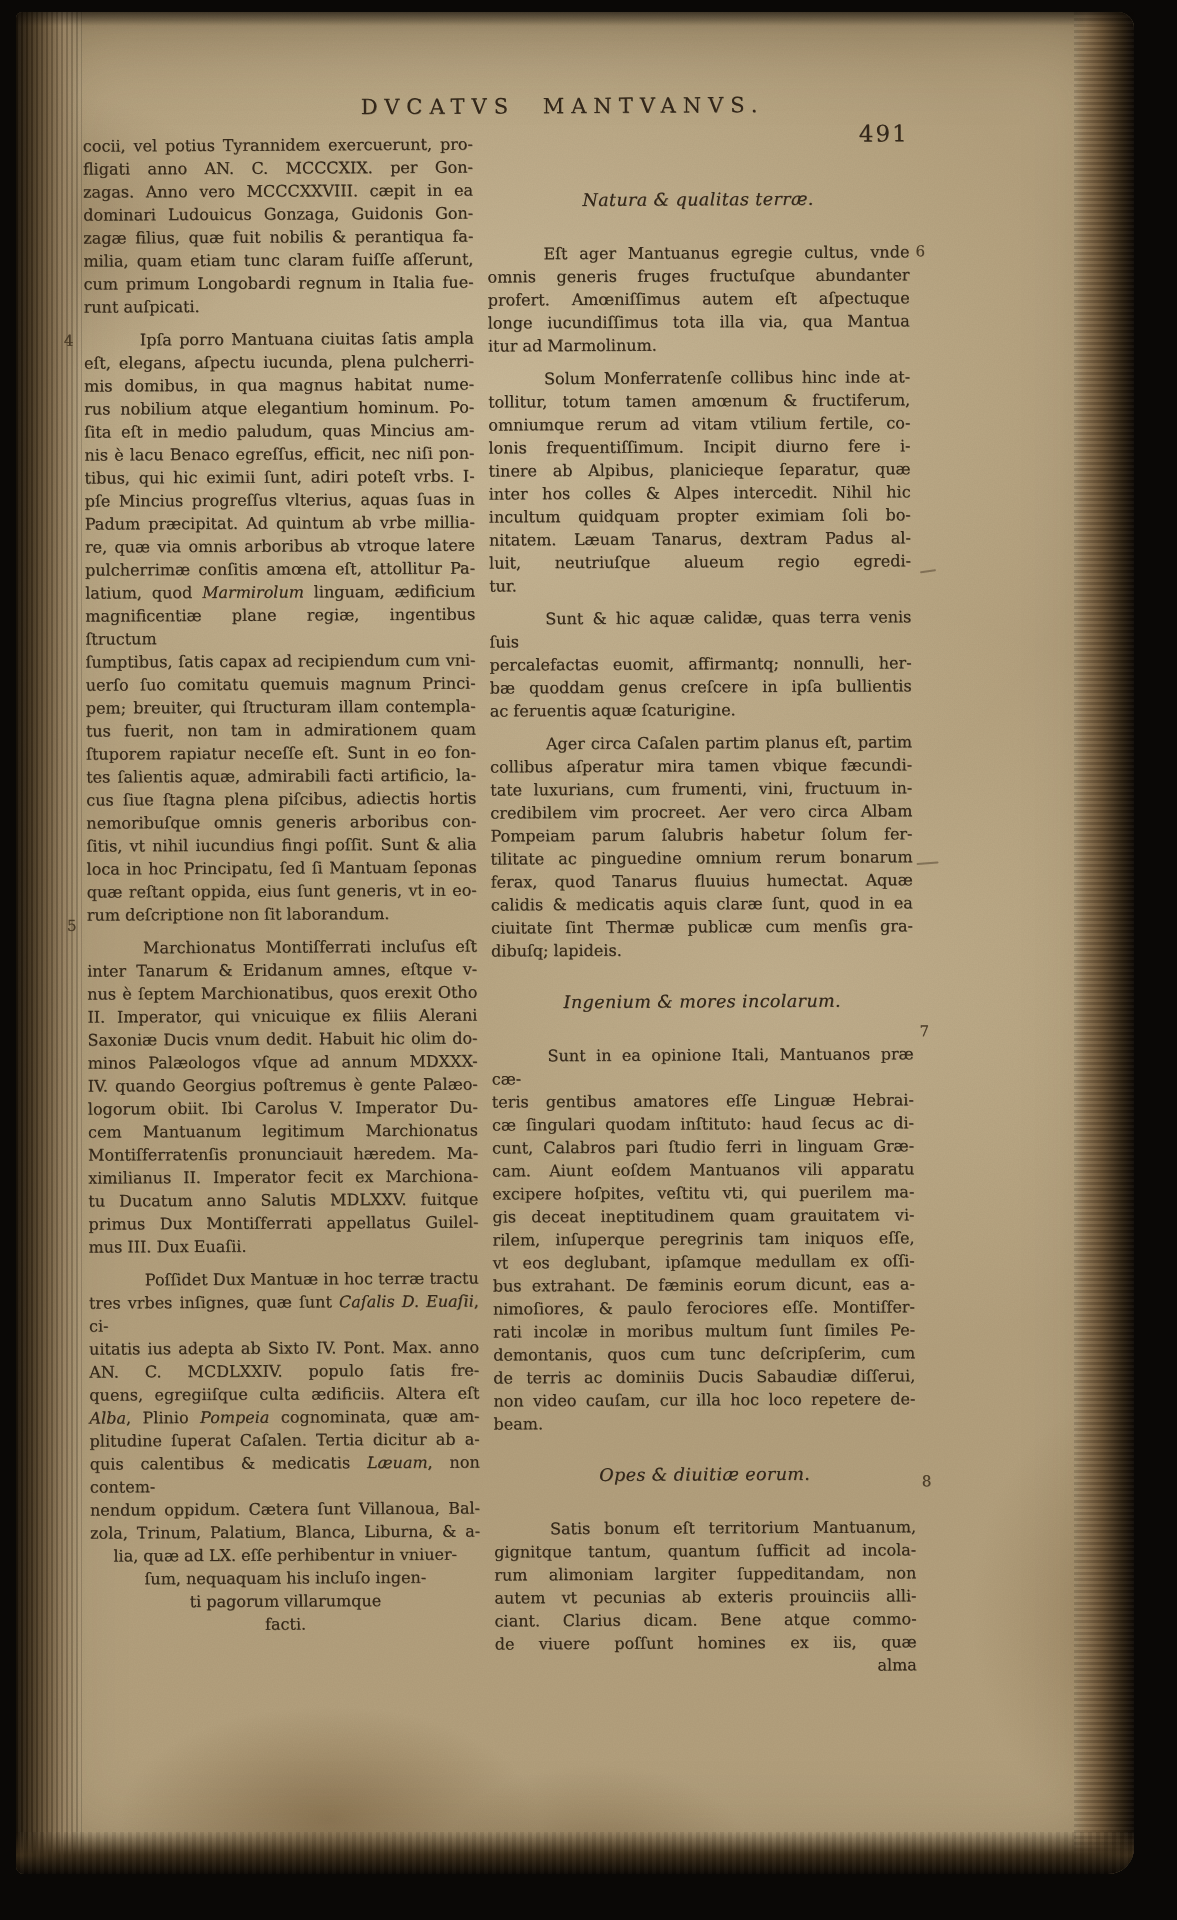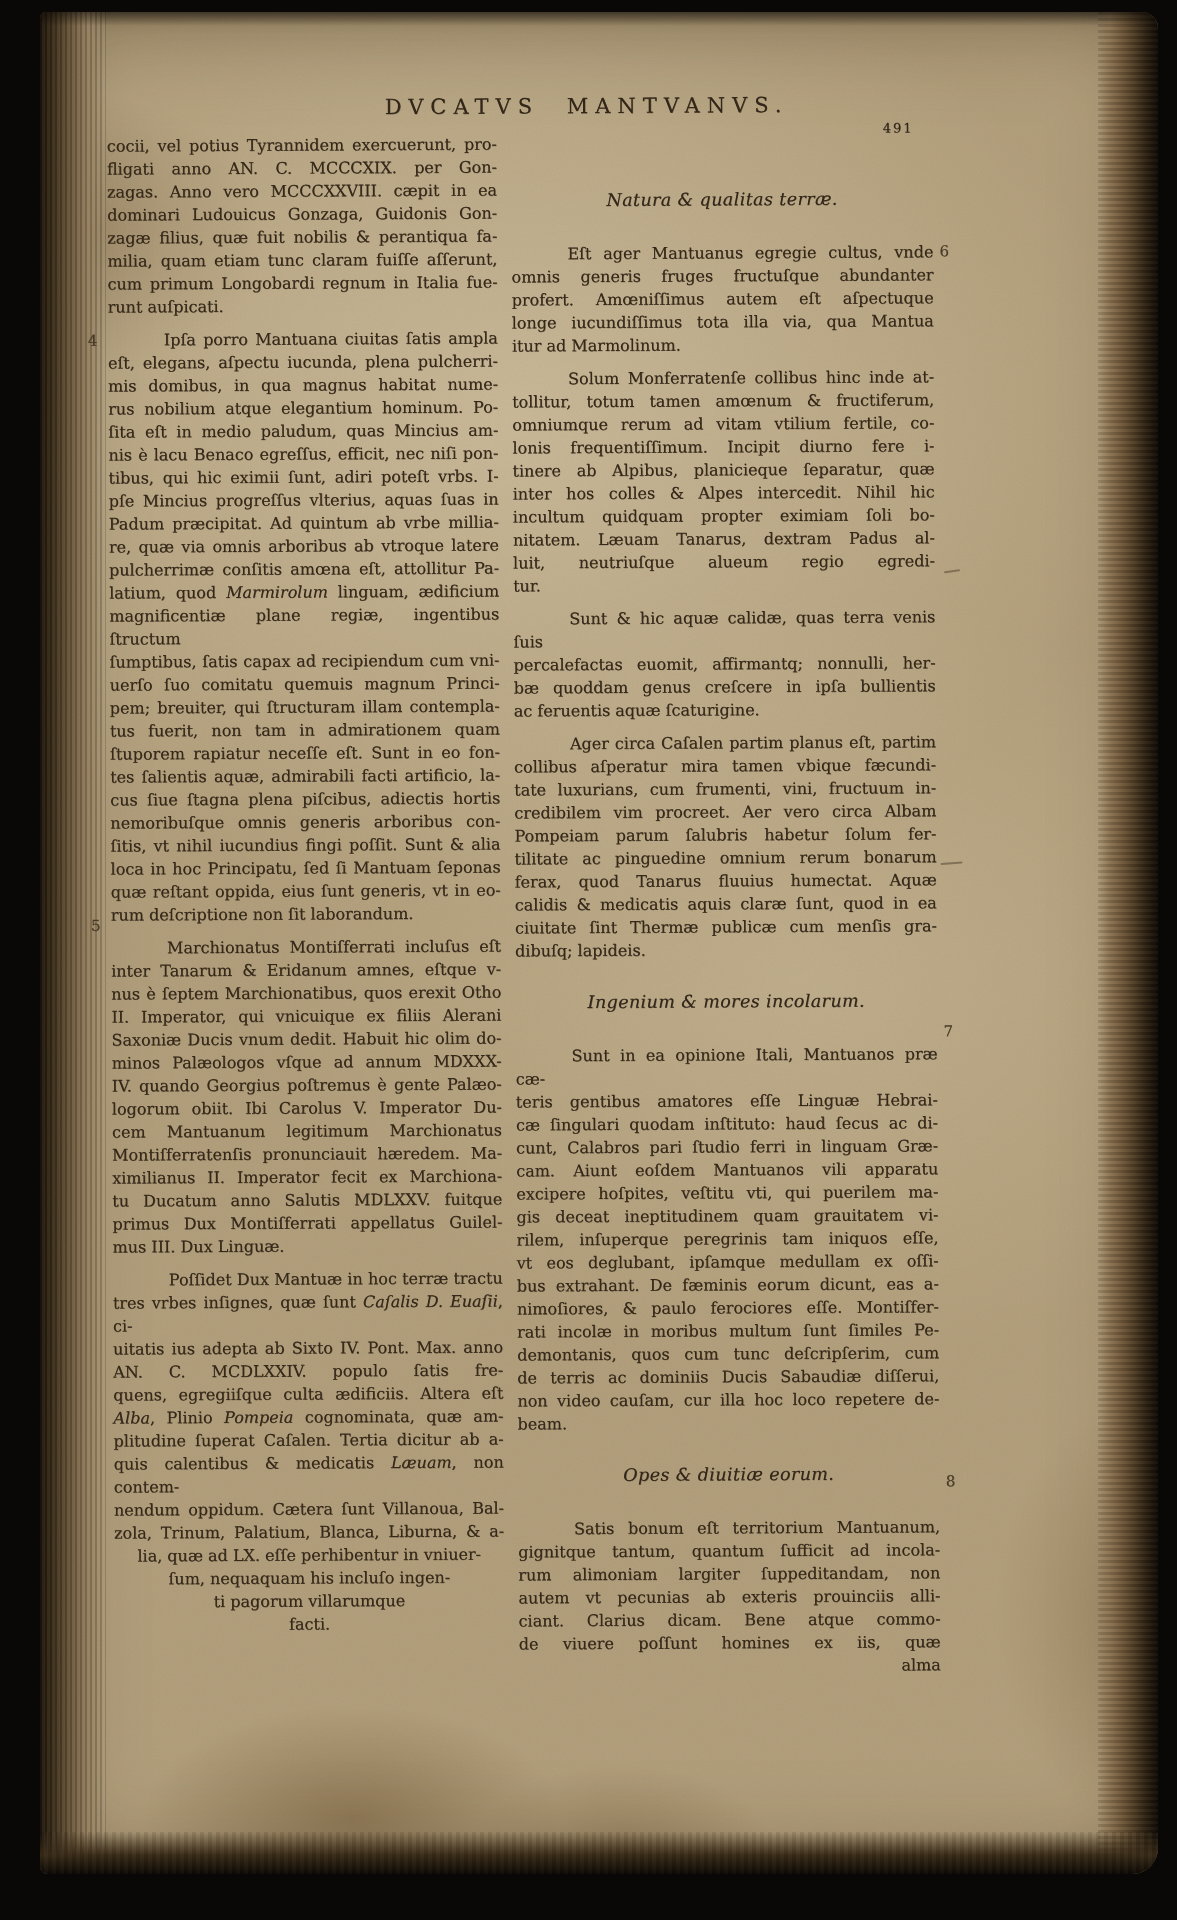--- a/index.html
+++ b/index.html
@@ -13,21 +13,20 @@
     background-color:#b3a07d;
     background-image:
       radial-gradient(900px 700px at 42% 22%, rgba(238,226,198,0.40), rgba(238,226,198,0) 70%),
       radial-gradient(700px 520px at 68% 52%, rgba(228,214,184,0.28), rgba(228,214,184,0) 75%),
       radial-gradient(300px 160px at 28% 97%, rgba(104,78,44,0.45), rgba(104,78,44,0) 70%),
       radial-gradient(220px 130px at 52% 99%, rgba(104,78,44,0.32), rgba(104,78,44,0) 70%),
       radial-gradient(200px 300px at 98% 86%, rgba(118,92,56,0.30), rgba(118,92,56,0) 70%),
       radial-gradient(260px 200px at 4% 12%, rgba(98,74,42,0.30), rgba(98,74,42,0) 70%);
     box-shadow: inset 0 0 95px rgba(56,40,18,0.50), inset 0 0 20px rgba(56,40,18,0.35);
     border-radius:6px 16px 26px 8px;
-    margin-left:24px;
   }
   .gutter{
     position:absolute;left:0;top:0;bottom:0;width:66px;pointer-events:none;
     background:
       repeating-linear-gradient(to right, rgba(0,0,0,0.16) 0 2px, rgba(255,255,255,0.04) 2px 5px),
       linear-gradient(to right,#1c140a 0%,#3a2c18 18%,#6b573a 45%,#96805f 72%,rgba(150,128,95,0) 100%);
     border-radius:6px 0 0 8px;
   }
   .fore-edge{
     position:absolute;right:0;top:0;bottom:0;width:60px;pointer-events:none;
@@ -52,21 +51,21 @@
     transform:rotate(-0.3deg);transform-origin:50% 40%;
     color:#382b1a;
   }
   .running-title{
     position:absolute;left:300px;top:82px;width:500px;
     text-align:center;font-size:21px;letter-spacing:7px;word-spacing:14px;
     color:#33271a;text-shadow:0.4px 0.4px 0.6px rgba(45,34,18,0.55);
   }
   .page-number{
     position:absolute;left:846px;top:110px;width:70px;
-    font-size:13px;letter-spacing:2px;color:#33271a;
+    font-size:23px;letter-spacing:2px;color:#33271a;
     text-shadow:0.4px 0.4px 0.6px rgba(45,34,18,0.5);
   }
   .col{
     position:absolute;font-size:16px;line-height:23px;
     text-shadow:0.35px 0.35px 0.5px rgba(48,36,20,0.55);
     color:#36291a;
   }
   .col.left{left:70px;top:120px;width:390px;}
   .col.right{left:474px;top:176px;width:422px;}
   .para{margin:0 0 10px;}
@@ -150,21 +149,21 @@
           <div class="line j"><span>II. Imperator, qui vnicuique ex filiis Alerani</span></div>
           <div class="line j"><span>Saxoniæ Ducis vnum dedit. Habuit hic olim do-</span></div>
           <div class="line j"><span>minos Palæologos vſque ad annum MDXXX-</span></div>
           <div class="line j"><span>IV. quando Georgius poſtremus è gente Palæo-</span></div>
           <div class="line j"><span>logorum obiit.  Ibi Carolus V. Imperator Du-</span></div>
           <div class="line j"><span>cem Mantuanum legitimum Marchionatus</span></div>
           <div class="line j"><span>Montiſferratenſis pronunciauit hæredem. Ma-</span></div>
           <div class="line j"><span>ximilianus II. Imperator fecit ex Marchiona-</span></div>
           <div class="line j"><span>tu Ducatum anno Salutis MDLXXV. fuitque</span></div>
           <div class="line j"><span>primus Dux Montiſferrati appellatus Guilel-</span></div>
-          <div class="line"><span>mus III. Dux Linguæ.</span></div>
+          <div class="line"><span>mus III. Dux Euaſii.</span></div>
         </div>
         <div class="para">
           <div class="line j indent"><span>Poſſidet Dux Mantuæ in hoc terræ tractu</span></div>
           <div class="line j"><span>tres vrbes inſignes, quæ ſunt </span><i>Caſalis D. Euaſii</i><span>, ci-</span></div>
           <div class="line j"><span>uitatis ius adepta ab Sixto IV. Pont. Max. anno</span></div>
           <div class="line j"><span>AN. C. MCDLXXIV. populo ſatis fre-</span></div>
           <div class="line j"><span>quens, egregiiſque culta ædificiis.  Altera eſt</span></div>
           <div class="line j"><i>Alba</i><span>, Plinio </span><i>Pompeia</i><span> cognominata, quæ am-</span></div>
           <div class="line j"><span>plitudine ſuperat Caſalen.  Tertia dicitur ab a-</span></div>
           <div class="line j"><span>quis calentibus &amp; medicatis </span><i>Læuam</i><span>, non contem-</span></div>

